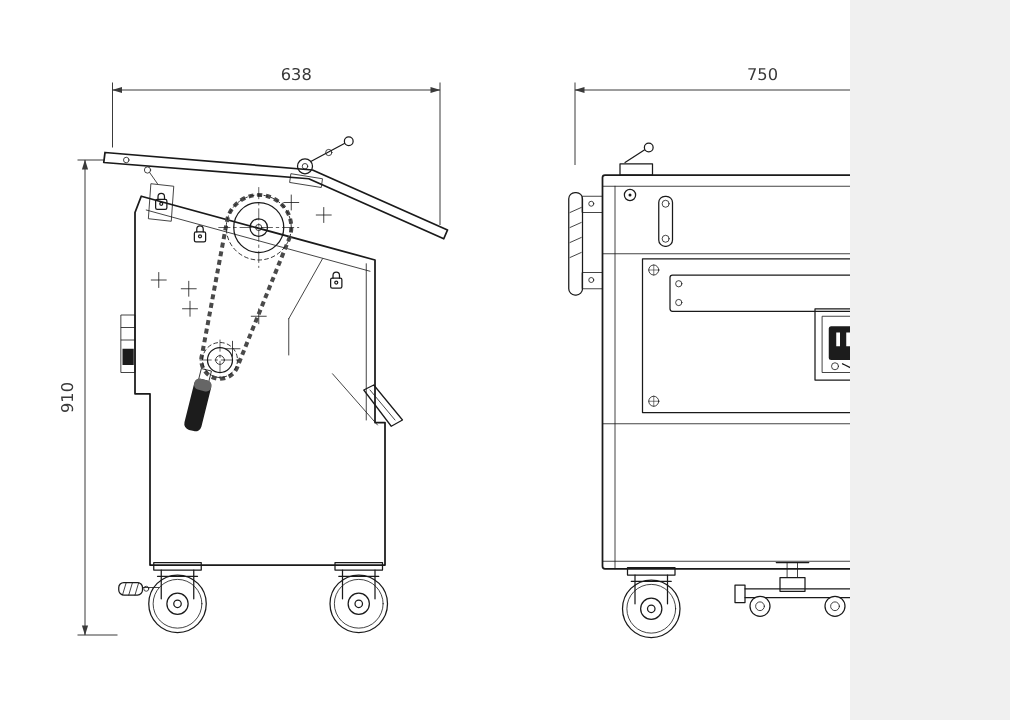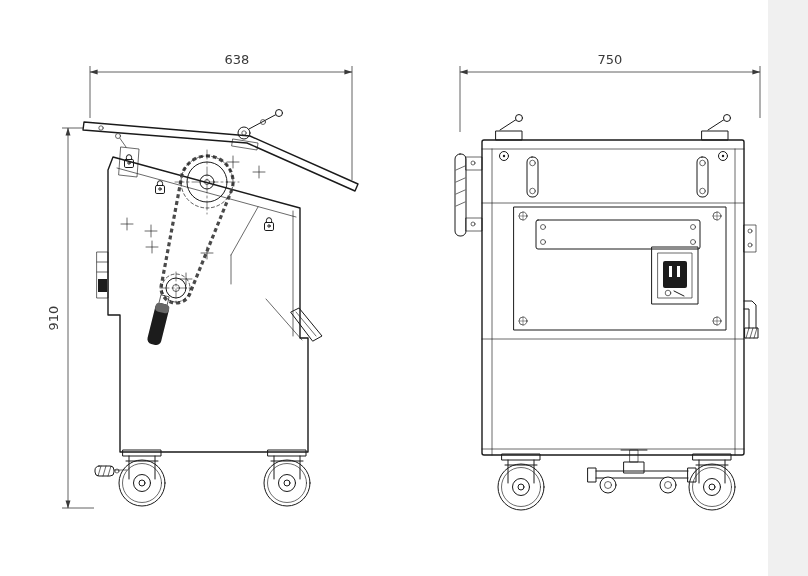--- a/index.html
+++ b/index.html
@@ -1,17 +1,17 @@
 <!DOCTYPE html>
 <html style="--line: #1a1a1a; --dim: #3a3a3a; --dark: #1c1c1c;"><head>
 <meta charset="utf-8">
 <style>
   html,body{margin:0;padding:0;background:#f0f0f0;}
   .canvas{
-    width:768px;height:576px;position:relative;background:#ffffff;
+    width:680px;height:576px;position:relative;background:#ffffff;
     font-family:"DejaVu Sans", sans-serif;overflow:hidden;
   }
   svg{display:block;}
   .ln{stroke:var(--line,#1a1a1a);fill:none;stroke-width:1;stroke-linecap:round;stroke-linejoin:round;}
   .thick{stroke-width:1.4;}
   .thin{stroke-width:0.65;}
   .dash{stroke-dasharray:3 2.5;stroke-width:0.7;}
   .center{stroke-dasharray:9 3 2 3;stroke-width:0.55;}
   .dim{stroke:var(--dim,#3a3a3a);fill:none;stroke-width:0.8;}
   .dimtext{fill:var(--dim,#3a3a3a);font-size:13px;font-family:"DejaVu Sans",sans-serif;}

